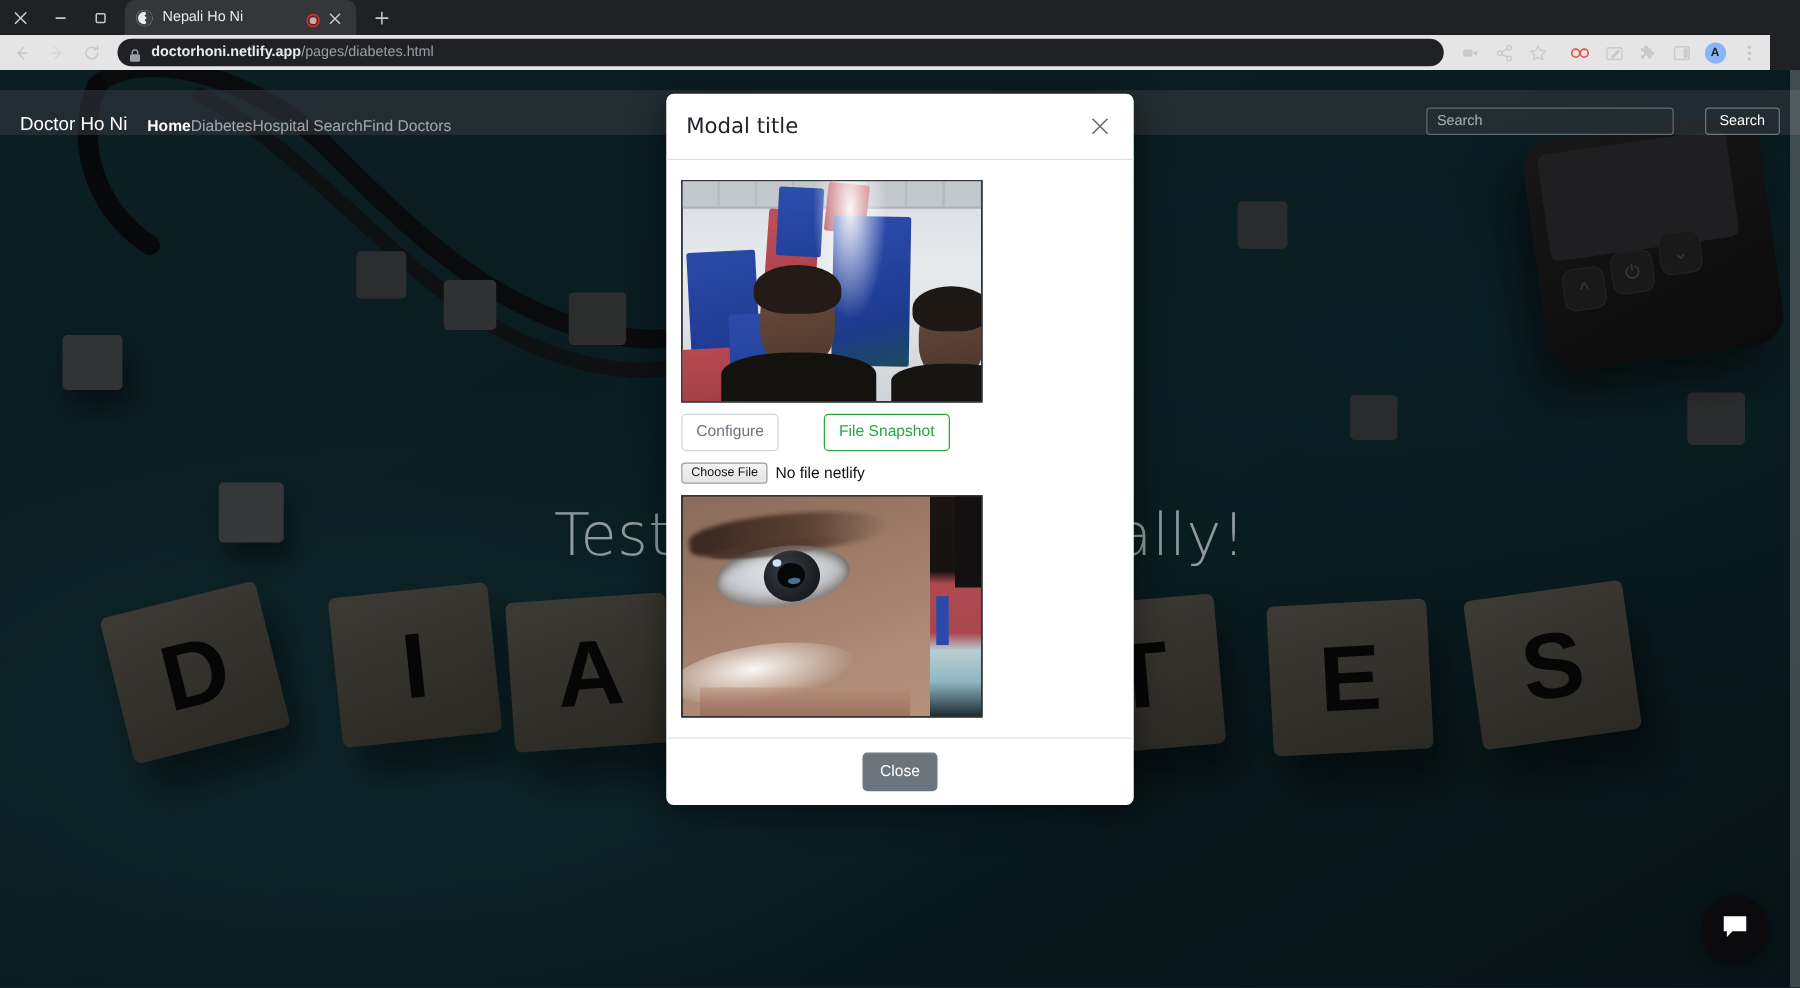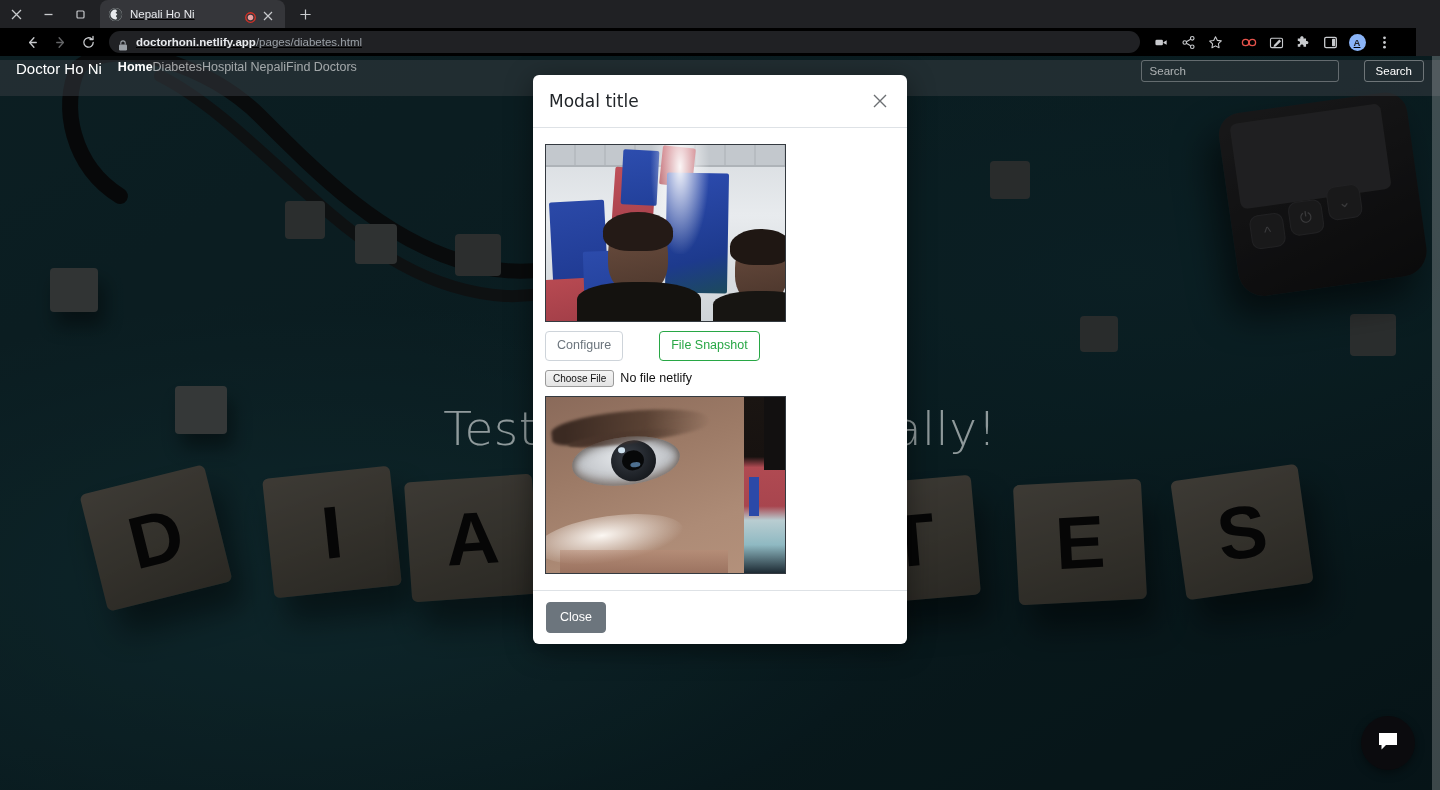--- a/index.html
+++ b/index.html
@@ -4,21 +4,21 @@
 <style>
   * { box-sizing: border-box; margin: 0; padding: 0; }
   html, body {
     width: 1440px; height: 790px;
     overflow: hidden;
     font-family: "Liberation Sans", sans-serif;
     background: #202124;
   }
 
   
-  .browser { width: 1416px; height: 790px; position: relative; text-decoration: underline; }
+  .browser { width: 1416px; height: 790px; position: relative; }
 
   .tabstrip {
     height: 28px; background: #202124;
     display: flex; align-items: flex-end; padding-left: 0;
     position: relative;
   }
   .winbtn {
     width: 32px; height: 28px; display: flex; align-items: center;
     justify-content: center; color: #c8cacd;
   }
@@ -35,22 +35,22 @@
     white-space: nowrap; overflow: hidden; text-overflow: ellipsis;
   }
   .tab-rec { width: 11px; height: 11px; flex: 0 0 11px; }
   .tab-close { width: 14px; height: 14px; flex: 0 0 14px; color: #c8cacd; }
   .newtab {
     width: 28px; height: 28px; display: flex; align-items: center;
     justify-content: center; color: #c8cacd; margin-left: 6px;
   }
 
   .toolbar {
-    height: 28px; background: #000000; display: flex;
-    align-items: center; padding: 0 19px; gap: 2px;
+    height: 28px; background: #e5e5e5; display: flex;
+    align-items: center; padding: 0 4px; gap: 2px;
   }
   .tb-icon {
     width: 26px; height: 26px; display: flex; align-items: center;
     justify-content: center; color: #c8cacd; flex: 0 0 auto;
   }
   .omnibox {
     flex: 1 1 auto; height: 22px; background: #202124;
     border-radius: 11px; display: flex; align-items: center;
     padding: 0 9px; gap: 7px; margin: 0 6px; min-width: 0;
   }
@@ -119,23 +119,23 @@
 
   .hero-title {
     position: absolute; left: 0; top: 345px; width: 1440px;
     text-align: center; color: rgba(226,230,230,.62);
     font-size: 47px; font-weight: 300; letter-spacing: .5px;
     font-family: "DejaVu Sans", sans-serif;
   }
 
   
   .navbar {
-    position: absolute; top: 4px; left: 0; width: 1440px; height: 36px;
+    position: absolute; top: 16px; left: 0; width: 1440px; height: 36px;
     background: rgba(52,58,64,.55);
-    display: flex; align-items: flex-start; padding: 0 16px; gap: 16px;
+    display: flex; align-items: flex-end; padding: 0 16px; gap: 16px;
     z-index: 5;
   }
   .brand { color: #fff; font-size: 15px; font-weight: 400; white-space: nowrap; }
   .nav-links { display: flex; align-items: center; gap: 0; }
   .nav-link { color: rgba(255,255,255,.58); font-size: 12.5px; white-space: nowrap; }
   .nav-link.active { color: #fff; font-weight: 600; }
   .nav-spacer { flex: 1 1 auto; }
   .nav-search {
     width: 198px; height: 22px; border: 1px solid rgba(255,255,255,.3);
     border-radius: 3px; background: transparent; color: #fff;
@@ -164,21 +164,21 @@
   .modal-title { font-size: 17px; color: #212529; font-weight: 400;
     font-family: "DejaVu Sans", sans-serif; }
   .modal-close {
     width: 22px; height: 22px; background: none; border: none;
     color: #3b3f44; cursor: pointer; display: flex;
     align-items: center; justify-content: center; opacity: .75;
   }
   .modal-body { padding: 16px 13px 16px 12px; }
   .modal-footer {
     border-top: 1px solid #dee2e6; padding: 11px 13px;
-    display: flex; justify-content: flex-start;
+    display: flex; justify-content: center;
   }
 
   
   .cam-frame {
     width: 241px; height: 178px; border: 1px solid #343a40;
     overflow: hidden; position: relative; background: #000;
   }
   .cam-frame + .btnrow { margin-top: 9px; gap: 36px; }
 
   
@@ -447,21 +447,21 @@
       <div class="hero-dark"></div>
     </div>
 
     <div class="hero-title">Test Diabetes Digitally!</div>
 
     <div class="navbar">
       <span class="brand">Doctor Ho Ni</span>
       <div class="nav-links">
         <span class="nav-link active">Home</span>
         <span class="nav-link">Diabetes</span>
-        <span class="nav-link">Hospital Nepali</span>
+        <span class="nav-link">Hospital Search</span>
         <span class="nav-link">Find Doctors</span>
       </div>
       <div class="nav-spacer"></div>
       <input class="nav-search" type="text" placeholder="Search" style="">
       <button class="nav-search-btn">Search</button>
     </div>
 
     <div class="chat-fab">
       <span>
         <svg width="26" height="26" viewBox="0 0 26 26">

